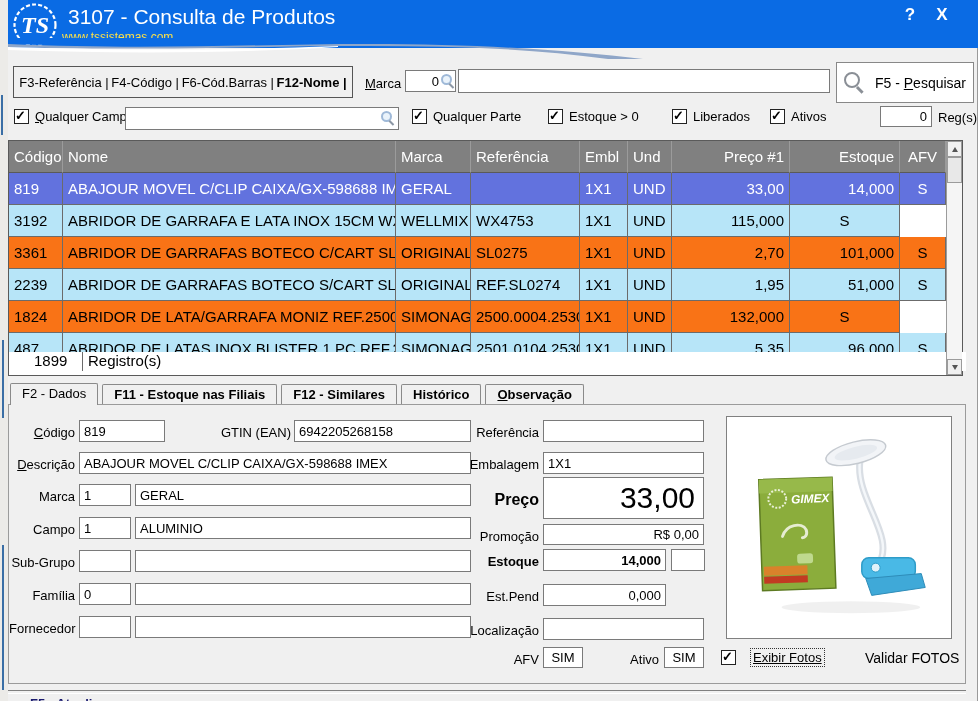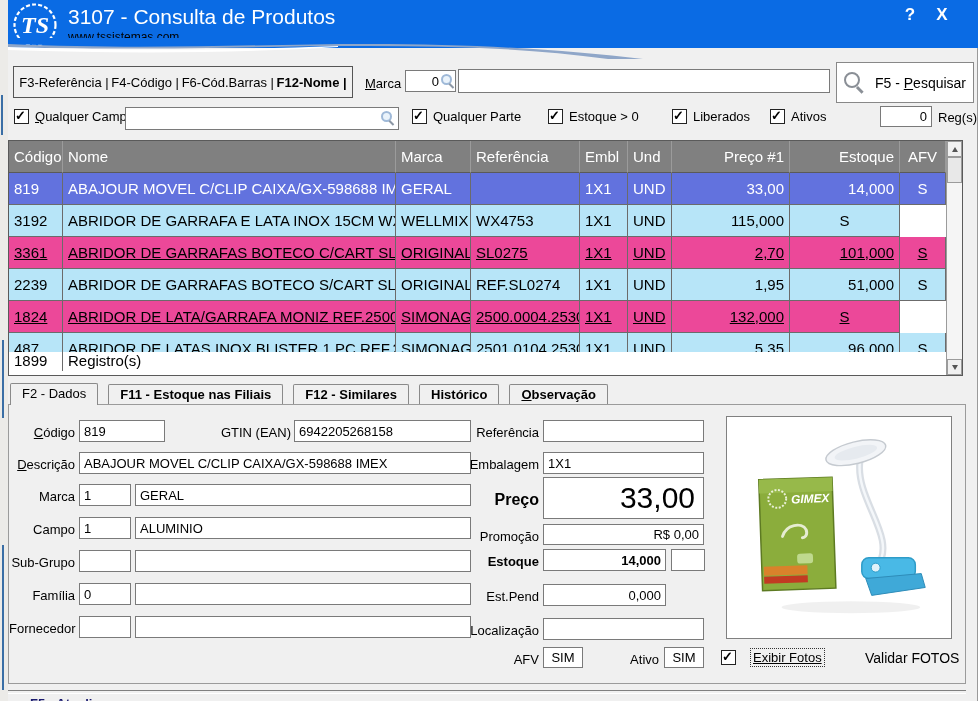--- a/index.html
+++ b/index.html
@@ -8,21 +8,21 @@
   
   #backdrop{position:absolute;left:0;top:0;width:8px;height:701px;background:#ECEBE8;border-right:1px solid #3a3a3a;}
   .bd-line{position:absolute;width:2px;background:#3A6EA5;}
   
   #window{position:absolute;left:8px;top:0;width:970px;height:701px;background:#F0F0F0;border-right:1px solid #9a9a9a;box-sizing:border-box;}
   
   #titlebar{position:absolute;left:0;top:0;width:970px;height:48px;background:#0A6BE4;}
   #wave{position:absolute;left:0;top:38px;width:970px;height:30px;pointer-events:none;}
   #logo{position:absolute;left:4px;top:2px;width:46px;height:46px;}
   #title{position:absolute;left:60px;top:5px;font-size:21px;color:#fff;}
-  #url{position:absolute;left:60px;top:30px;font-size:12px;color:#000000;}
+  #url{position:absolute;left:54px;top:30px;font-size:12px;color:#fde047;}
   #btn-help{position:absolute;left:891px;top:5px;color:#fff;font-size:17px;font-weight:bold;width:22px;text-align:center;cursor:pointer;}
   #btn-close{position:absolute;left:923px;top:5px;color:#fff;font-size:17px;font-weight:bold;width:22px;text-align:center;cursor:pointer;}
   #revision{position:absolute;right:10px;top:36px;color:#fff;font-size:11.5px;}
   
   #fkey-box{position:absolute;left:5px;top:66px;width:340px;height:32px;border:1px solid #555;box-sizing:border-box;
             display:flex;align-items:center;justify-content:space-around;padding:0 4px;}
   .fkey{font-size:13px;white-space:nowrap;cursor:pointer;}
   .fkey.bold{font-weight:bold;}
   .lbl{font-size:13px;}
   .uf{display:inline-block;}
@@ -52,35 +52,35 @@
   #reg-lbl{position:absolute;left:930px;top:110px;font-size:13px;}
   
   #grid{position:absolute;left:0;top:140px;width:955px;height:236px;background:#fff;border:1px solid #5a5a5a;box-sizing:border-box;}
   .grow{display:grid;grid-template-columns:54px 333px 75px 109px 48px 44px 118px 110px 46px;width:937px;}
   .gcell{height:32px;line-height:32px;font-size:15px;padding:0 5px;overflow:hidden;white-space:nowrap;
          border-right:1px solid #6b6b6b;border-bottom:1px solid #6b6b6b;box-sizing:border-box;}
   .ghead .gcell{background:#808080;color:#fff;border-right:1px solid #9b9b9b;border-bottom:1px solid #5a5a5a;cursor:pointer;}
   .r{text-align:right;} .c{text-align:center;}
   .row-sel .gcell{background:#6272DE;color:#fff;}
   .row-alt .gcell{background:#B7E5F8;}
-  .row-norm .gcell{background:#ec4899;text-decoration:underline;}
+  .row-norm .gcell{background:#f97316;}
   #row-clip{height:19px;overflow:hidden;}
-  #gfoot{display:grid;grid-template-columns:54px 883px;width:937px;}
+  #gfoot{display:grid;grid-template-columns:54px 883px;width:937px;margin-left:20px;}
   #gfoot .gcell{height:19px;line-height:18px;border-bottom:none;background:#fff;}
   
   #vscroll{position:absolute;right:0;top:0;width:16px;height:234px;background:#F5F5F5;border-left:1px solid #9b9b9b;box-sizing:border-box;}
   .sbtn{position:absolute;left:0;width:15px;height:16px;background:#F0F0F0;border:1px solid #9b9b9b;box-sizing:border-box;cursor:pointer;}
   .arrow{position:absolute;left:4px;width:0;height:0;border-left:3.5px solid transparent;border-right:3.5px solid transparent;}
   .arrow.up{top:5px;border-bottom:5px solid #555;}
   .arrow.down{top:5px;border-top:5px solid #555;}
   #sthumb{position:absolute;left:0;top:16px;width:15px;height:26px;background:#E8E8E8;border:1px solid #9b9b9b;box-sizing:border-box;cursor:grab;}
   
   #tabs{position:absolute;left:2px;top:384px;height:21px;display:flex;align-items:flex-end;}
   .tab{height:20px;line-height:20px;padding:0 11px;font-size:13px;font-weight:bold;background:#F0F0F0;
-       border:1px solid #8a8a8a;border-bottom:none;border-radius:2px 2px 0 0;margin-right:10px;cursor:pointer;white-space:nowrap;}
+       border:1px solid #8a8a8a;border-bottom:none;border-radius:2px 2px 0 0;margin-right:4px;cursor:pointer;white-space:nowrap;}
   .tab.active{font-weight:normal;height:21px;z-index:3;position:relative;background:#F0F0F0;}
   
   #panel{position:absolute;left:0;top:404px;width:958px;height:280px;border:1px solid #9b9b9b;box-sizing:border-box;background:#F0F0F0;}
   .flabel{position:absolute;font-size:13px;text-align:right;}
   .finput{position:absolute;background:#fff;border:1px solid #7a7a7a;box-sizing:border-box;font-size:13px;
           font-family:"Liberation Sans",sans-serif;padding:0 4px;outline:none;}
   #preco-val{font-size:30px;text-align:right;padding-right:8px;}
   .boldlbl{font-weight:bold;}
   
   #photo-box{position:absolute;left:717px;top:11px;width:226px;height:223px;background:#fff;border:1px solid #808080;box-sizing:border-box;}

